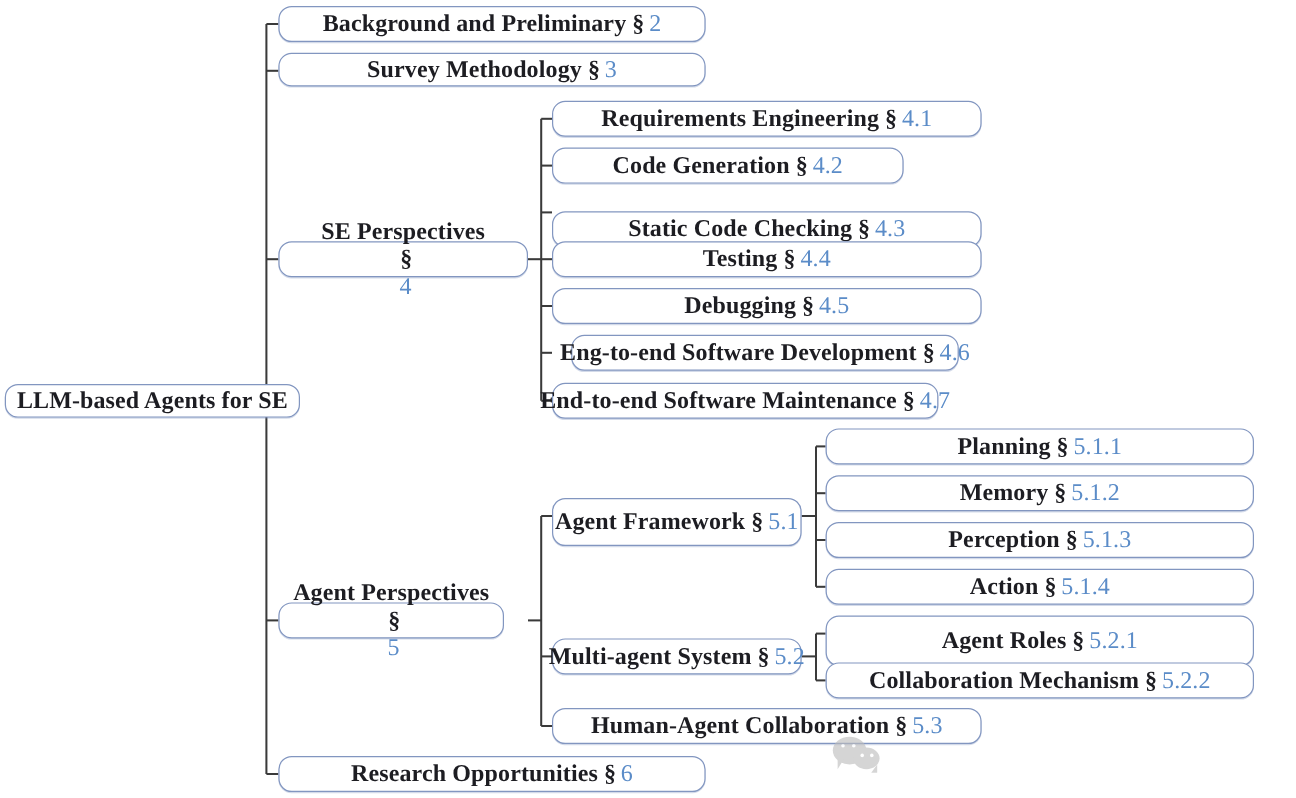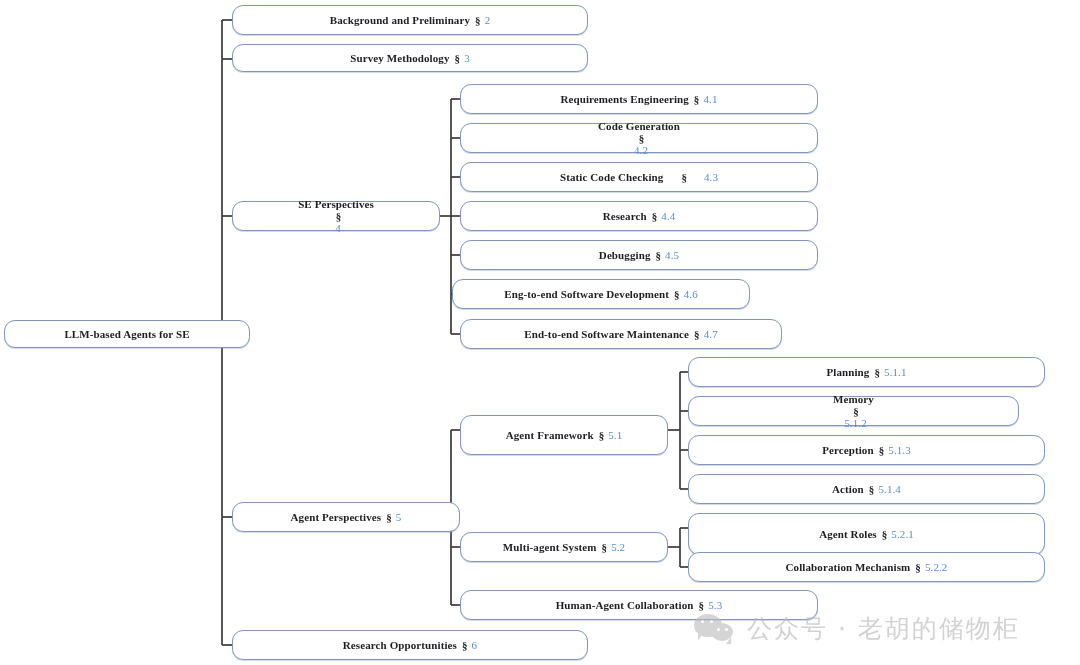--- a/index.html
+++ b/index.html
@@ -26,21 +26,21 @@
   .node {
     position: absolute;
     box-sizing: border-box;
     border: 1.6px solid #8296c0;
     border-radius: 11px;
     background: #ffffff;
     display: flex;
     align-items: center;
     justify-content: center;
     color: #1d1d22;
-    font-size: 11px;
+    font-size: 20px;
     letter-spacing: 0.1px;
     white-space: nowrap;
     box-shadow: 0 1px 0 rgba(130,150,192,0.35);
   }
   .node .lbl { font-weight: 600; }
   .node .sect { font-weight: 600; margin-left: 5px; }
   .node .num {
     color: #5b8cc8;
     font-weight: 400;
     margin-left: 4px;
@@ -160,63 +160,63 @@
     <span class="sect">§</span>
     <span class="num">3</span>
   </div>
 
   <div class="node" style="left:232px; top:201px; width:208px; height:30px;flex-direction:column;">
     <span class="lbl">SE Perspectives</span>
     <span class="sect">§</span>
     <span class="num">4</span>
   </div>
 
-  <div class="node" style="left:232px; top:502px; width:228px; height:30px;">
+  <div class="node" style="left:232px; top:502px; width:188px; height:30px;flex-direction:column;">
     <span class="lbl">Agent Perspectives</span>
     <span class="sect">§</span>
     <span class="num">5</span>
   </div>
 
   <div class="node" style="left:232px; top:630px; width:356px; height:30px;text-align:right;">
     <span class="lbl">Research Opportunities</span>
     <span class="sect">§</span>
     <span class="num">6</span>
   </div>
 
   <div class="node" style="left:460px; top:84px; width:358px; height:30px;">
     <span class="lbl">Requirements Engineering</span>
     <span class="sect">§</span>
     <span class="num">4.1</span>
   </div>
 
-  <div class="node" style="left:460px; top:123px; width:358px; height:30px;flex-direction:column;">
+  <div class="node" style="left:460px; top:123px; width:293px; height:30px;">
     <span class="lbl">Code Generation</span>
     <span class="sect">§</span>
     <span class="num">4.2</span>
   </div>
 
-  <div class="node" style="left:460px; top:162px; width:358px; height:30px;gap:13px;">
+  <div class="node" style="left:460px; top:176px; width:358px; height:30px;">
     <span class="lbl">Static Code Checking</span>
     <span class="sect">§</span>
     <span class="num">4.3</span>
   </div>
 
   <div class="node" style="left:460px; top:201px; width:358px; height:30px;">
-    <span class="lbl">Research</span>
+    <span class="lbl">Testing</span>
     <span class="sect">§</span>
     <span class="num">4.4</span>
   </div>
 
   <div class="node" style="left:460px; top:240px; width:358px; height:30px;">
     <span class="lbl">Debugging</span>
     <span class="sect">§</span>
     <span class="num">4.5</span>
   </div>
 
-  <div class="node" style="left:452px; top:279px; width:298px; height:30px;">
+  <div class="node" style="left:476px; top:279px; width:323px; height:30px;">
     <span class="lbl">Eng-to-end Software Development</span>
     <span class="sect">§</span>
     <span class="num">4.6</span>
   </div>
 
   <div class="node" style="left:460px; top:319px; width:322px; height:30px;">
     <span class="lbl">End-to-end Software Maintenance</span>
     <span class="sect">§</span>
     <span class="num">4.7</span>
   </div>
@@ -238,21 +238,21 @@
     <span class="sect">§</span>
     <span class="num">5.3</span>
   </div>
 
   <div class="node" style="left:688px; top:357px; width:357px; height:30px;">
     <span class="lbl">Planning</span>
     <span class="sect">§</span>
     <span class="num">5.1.1</span>
   </div>
 
-  <div class="node" style="left:688px; top:396px; width:331px; height:30px;flex-direction:column;">
+  <div class="node" style="left:688px; top:396px; width:357px; height:30px;">
     <span class="lbl">Memory</span>
     <span class="sect">§</span>
     <span class="num">5.1.2</span>
   </div>
 
   <div class="node" style="left:688px; top:435px; width:357px; height:30px;">
     <span class="lbl">Perception</span>
     <span class="sect">§</span>
     <span class="num">5.1.3</span>
   </div>
@@ -279,16 +279,15 @@
     <span class="wechat">
       <span class="b1"></span>
       <span class="t1"></span>
       <span class="b2"></span>
       <span class="t2"></span>
       <span class="d" style="left:7px; top:9px;"></span>
       <span class="d" style="left:16px; top:9px;"></span>
       <span class="d" style="left:23px; top:17px;"></span>
       <span class="d" style="left:31px; top:17px;"></span>
     </span>
-    <span class="wm-text">公众号 · 老胡的储物柜</span>
   </div>
 
 </div>
 
 </body></html>

